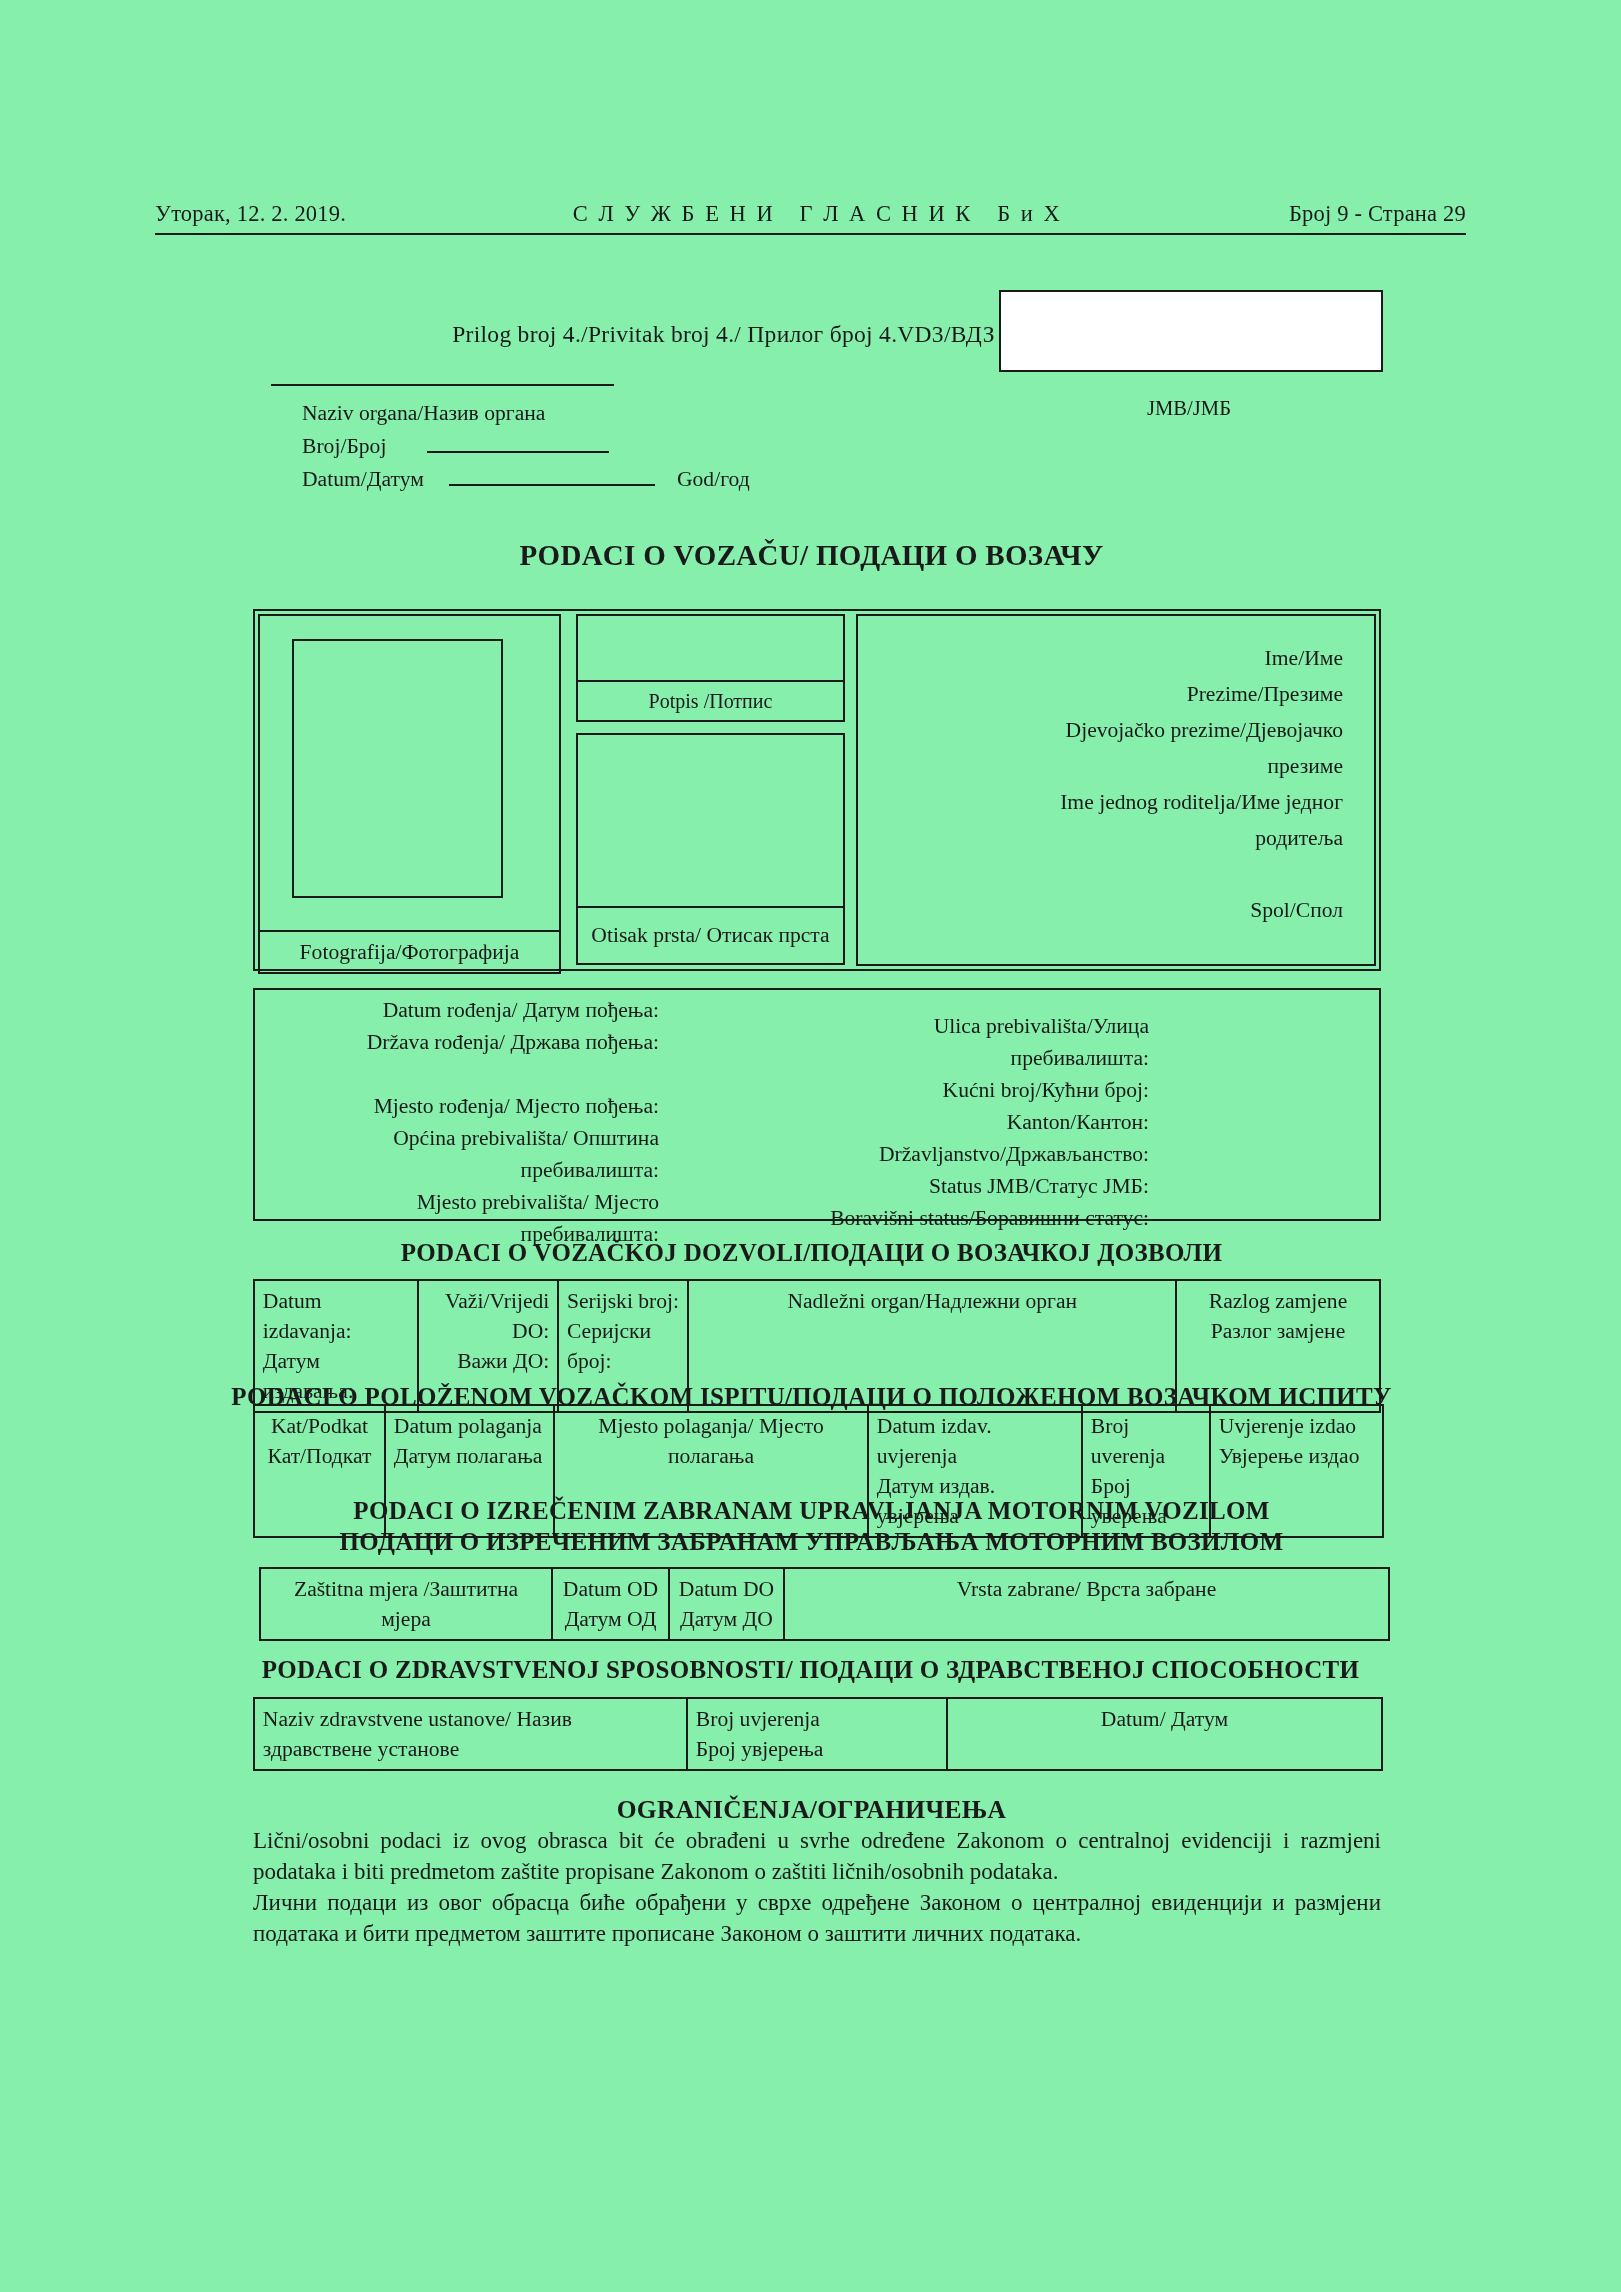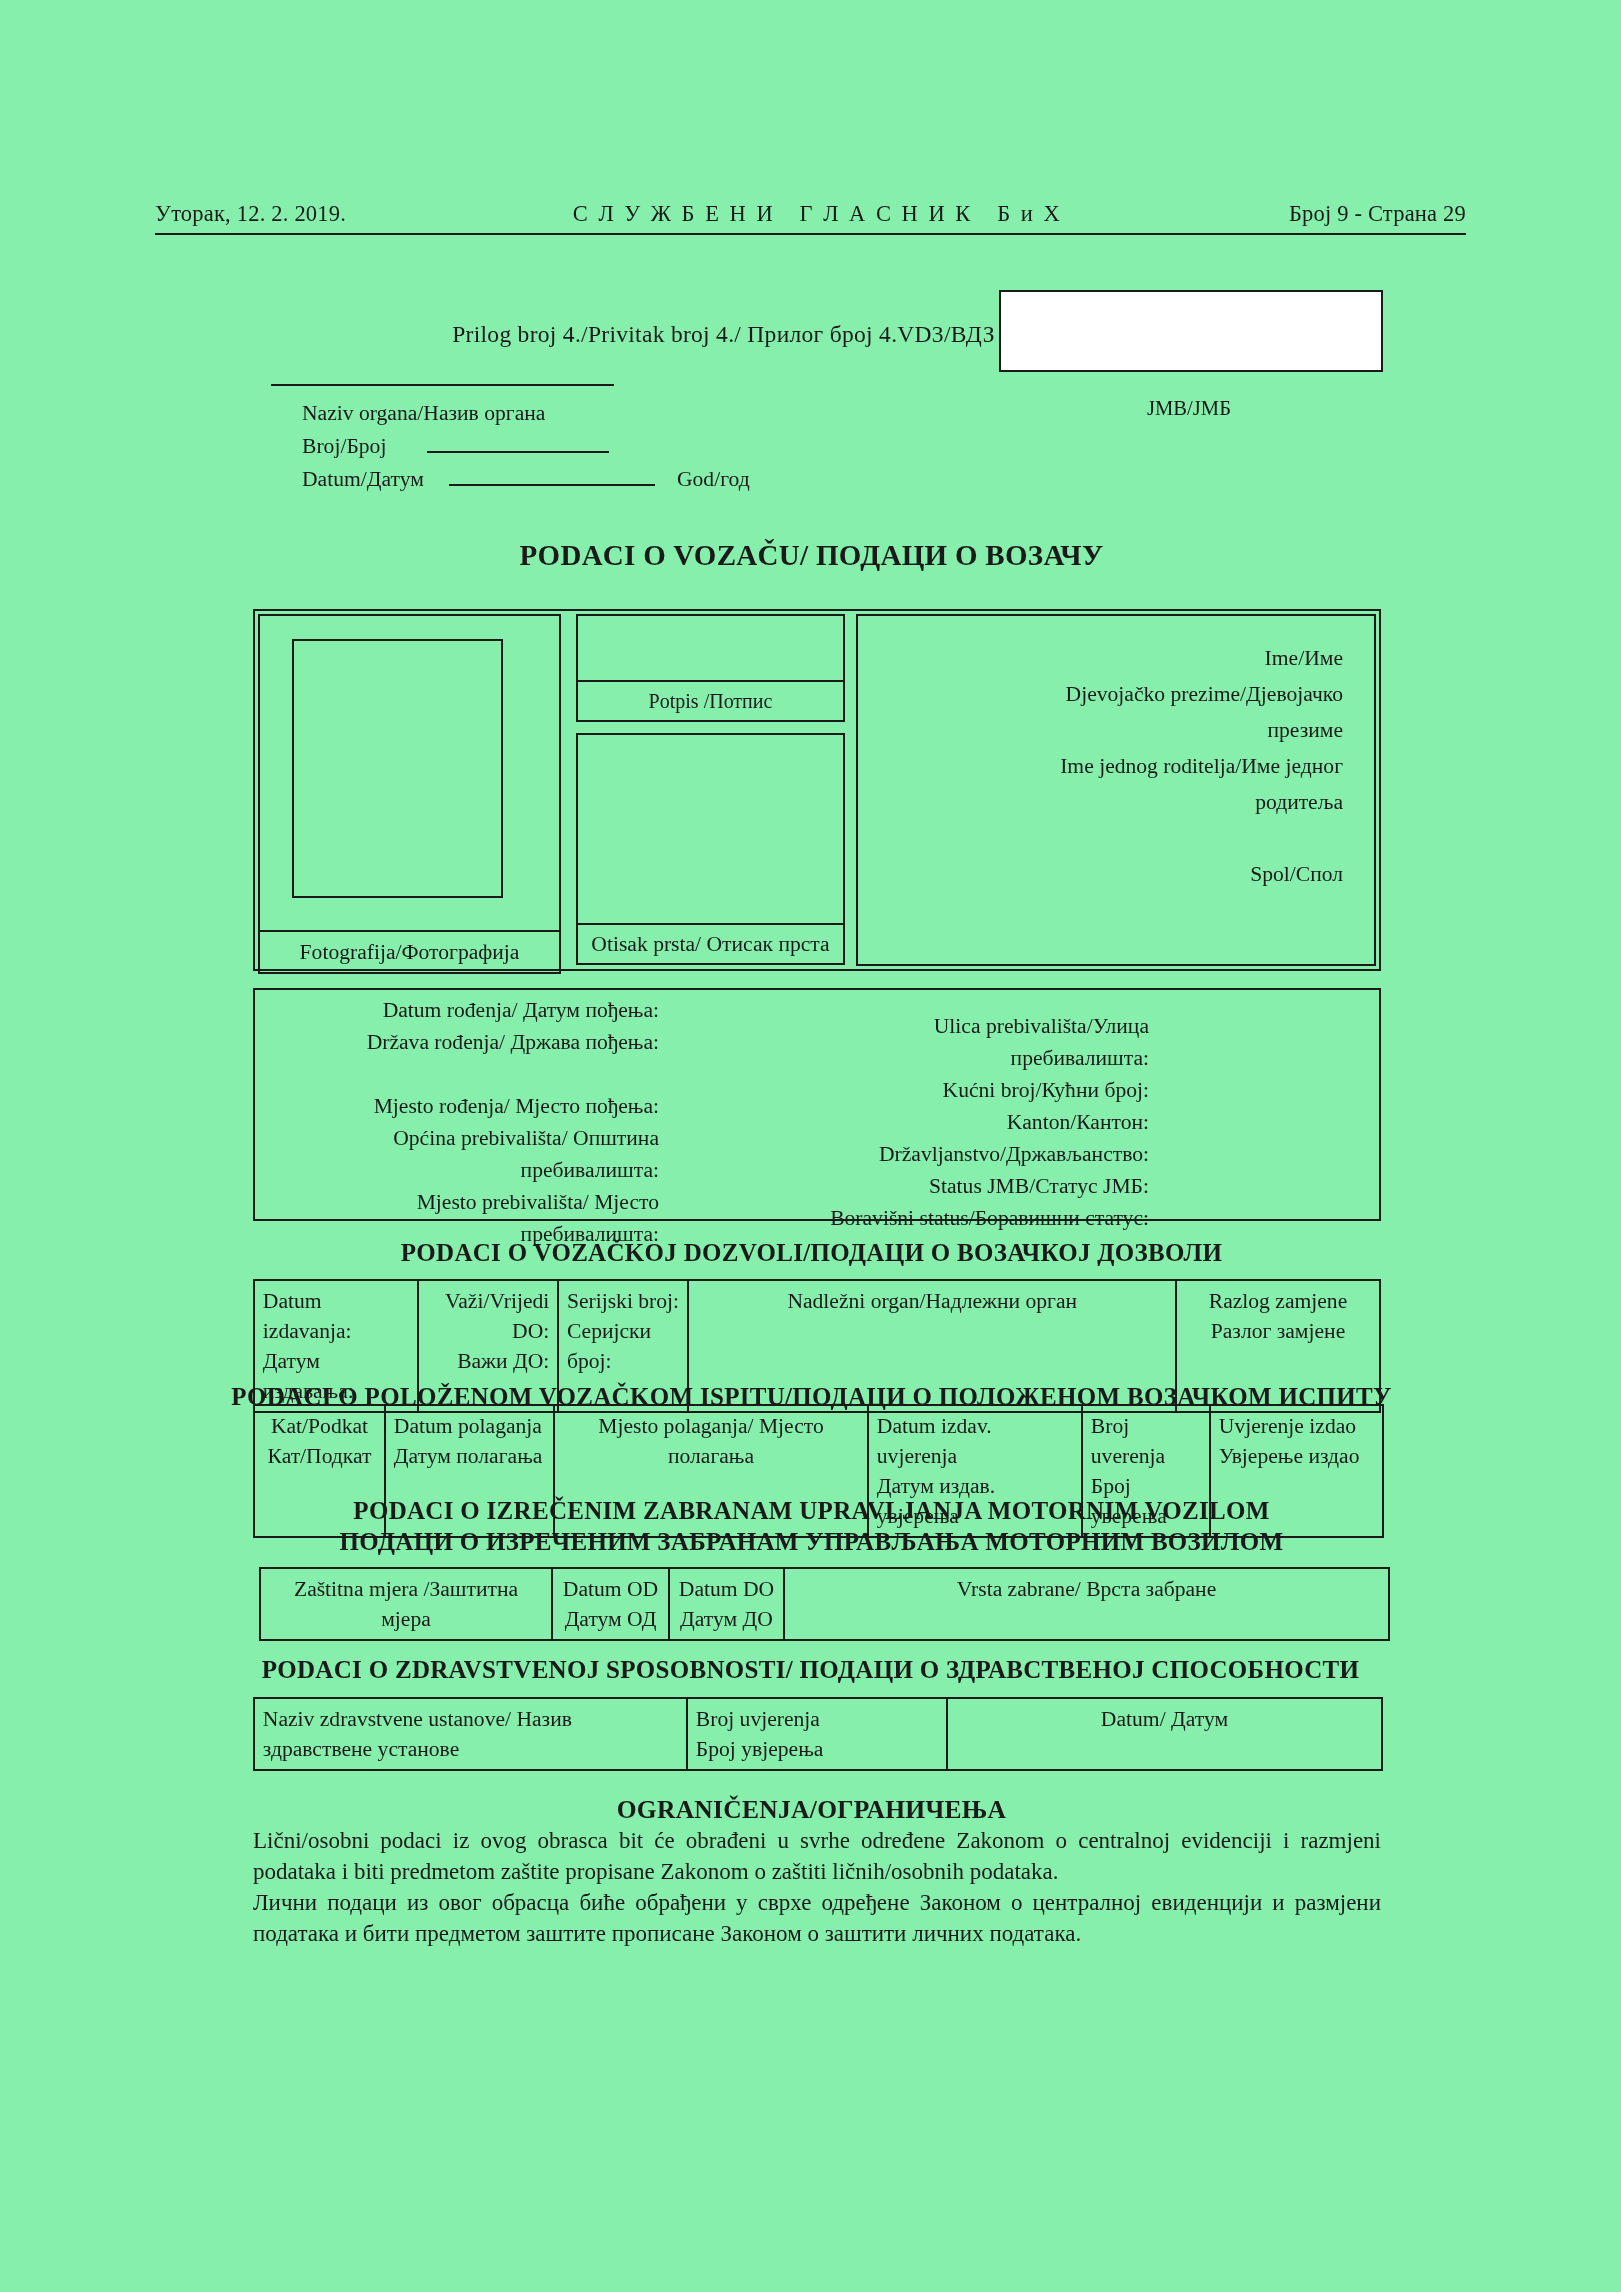--- a/index.html
+++ b/index.html
@@ -235,21 +235,21 @@
     width: 269px;
     height: 232px;
     border: 2.5px solid #1a1a1a;
     box-sizing: border-box;
   }
   .finger-caption {
     position: absolute;
     left: 0;
     bottom: 0;
     width: 100%;
-    height: 40px;
+    height: 57px;
     border-top: 2.5px solid #1a1a1a;
     box-sizing: border-box;
     display: flex;
     align-items: center;
     justify-content: center;
     font-size: 21.6px;
   }
   .cell-names {
     position: absolute;
     left: 856px;
@@ -374,20 +374,21 @@
   <div class="cell-signature">
     <div class="sig-caption">Potpis /Потпис</div>
   </div>
 
   <div class="cell-finger">
     <div class="finger-caption">Otisak prsta/ Отисак прста</div>
   </div>
 
   <div class="cell-names">
     <div>Ime/Име</div>
+    <div>Prezime/Презиме</div>
     <div>Djevojačko prezime/Дјевојачко</div>
     <div>презиме</div>
     <div>Ime jednog roditelja/Име једног</div>
     <div>родитеља</div>
     <div class="names-gap"></div>
     <div>Spol/Спол</div>
   </div>
 
   <div class="resid-box"></div>
   <div class="resid-left">

